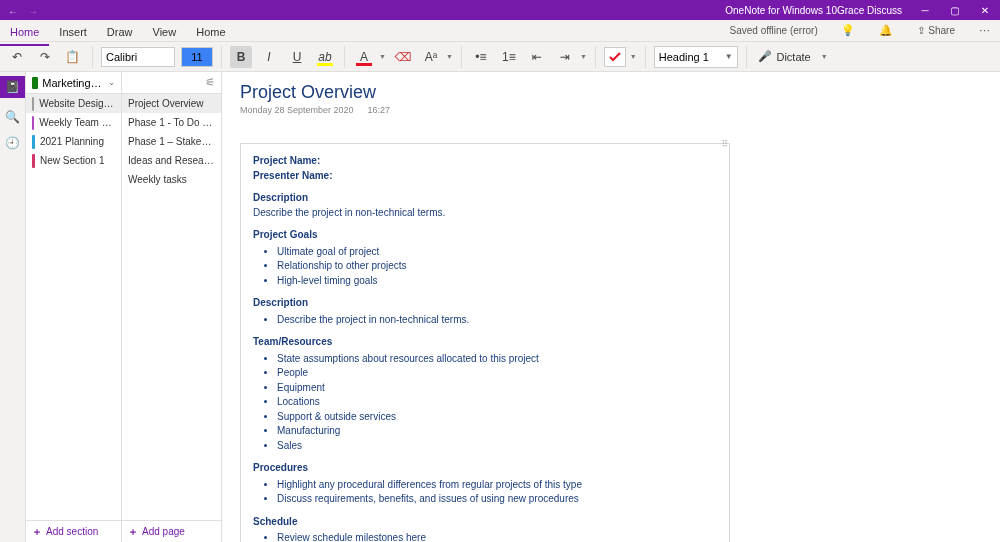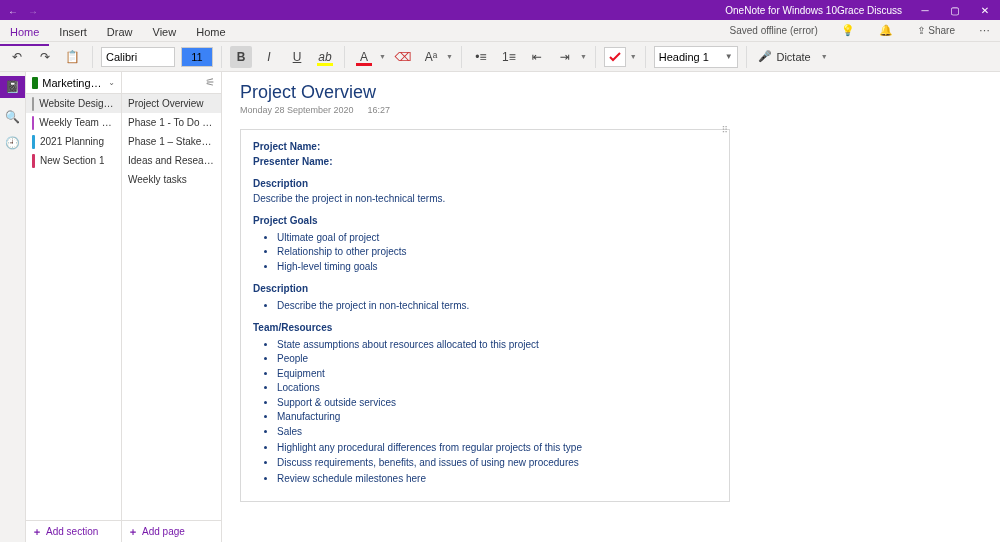--- a/index.html
+++ b/index.html
@@ -57,21 +57,21 @@
 
 .section-row, .page-row { height:19px; display:flex; align-items:center; font-size:10px; padding:0 6px; gap:5px; color:#333; cursor:default;}
 .section-row.selected, .page-row.selected { background:#ededed; }
 .section-row .bar{width:3px; height:14px; border-radius:1px;}
 .addlink { margin-top:auto; height:22px; border-top:1px solid #e1dfdd; display:flex; align-items:center; font-size:10px; color:#7719aa; padding:0 6px; gap:4px;}
 .addlink .plus{color:#7719aa;font-weight:bold;}
 
 
 .page { flex:1; overflow:auto; padding:10px 18px 20px 18px; background:#fff; position:relative;}
 .page h1 { font-size:18px; color:#1b3d7a; font-weight:400; margin-bottom:2px;}
-.page .meta { font-size:9px; color:#888; display:flex; gap:14px; margin-bottom:14px;}
+.page .meta { font-size:9px; color:#888; display:flex; gap:14px; margin-bottom:28px;}
 .content-box { border:1px solid #d9d9d9; background:#fff; padding:10px 12px 12px 12px; font-size:10px; color:#1b3d7a; line-height:1.45; position:relative; width:490px;}
 .content-box .grip{position:absolute; top:-6px; right:0; font-size:9px; color:#aaa; letter-spacing:1px;}
 .content-box b { font-weight:600; }
 .content-box .sec-head{font-weight:600; font-size:10px; margin-top:8px;}
 .content-box ul{ list-style:disc; padding-left:24px; margin:2px 0;}
 .content-box .plain{color:#1b3d7a;}
 .content-box p{margin:0;}
 </style>
 </head>
 <body>
@@ -253,25 +253,27 @@
       <ul id="team-list">
           <li>State assumptions about resources allocated to this project</li>
           <li>People</li>
           <li>Equipment</li>
           <li>Locations</li>
           <li>Support &amp; outside services</li>
           <li>Manufacturing</li>
           <li>Sales</li>
         </ul>
 
+      <p class="sec-head">Procedures</p>
       <ul id="proc-list">
           <li>Highlight any procedural differences from regular projects of this type</li>
           <li>Discuss requirements, benefits, and issues of using new procedures</li>
         </ul>
 
+      <p class="sec-head">Schedule</p>
       <ul id="sched-list">
           <li>Review schedule milestones here</li>
         </ul>
 
     </div>
   </div>
 
 </div>
 
 </body></html>

